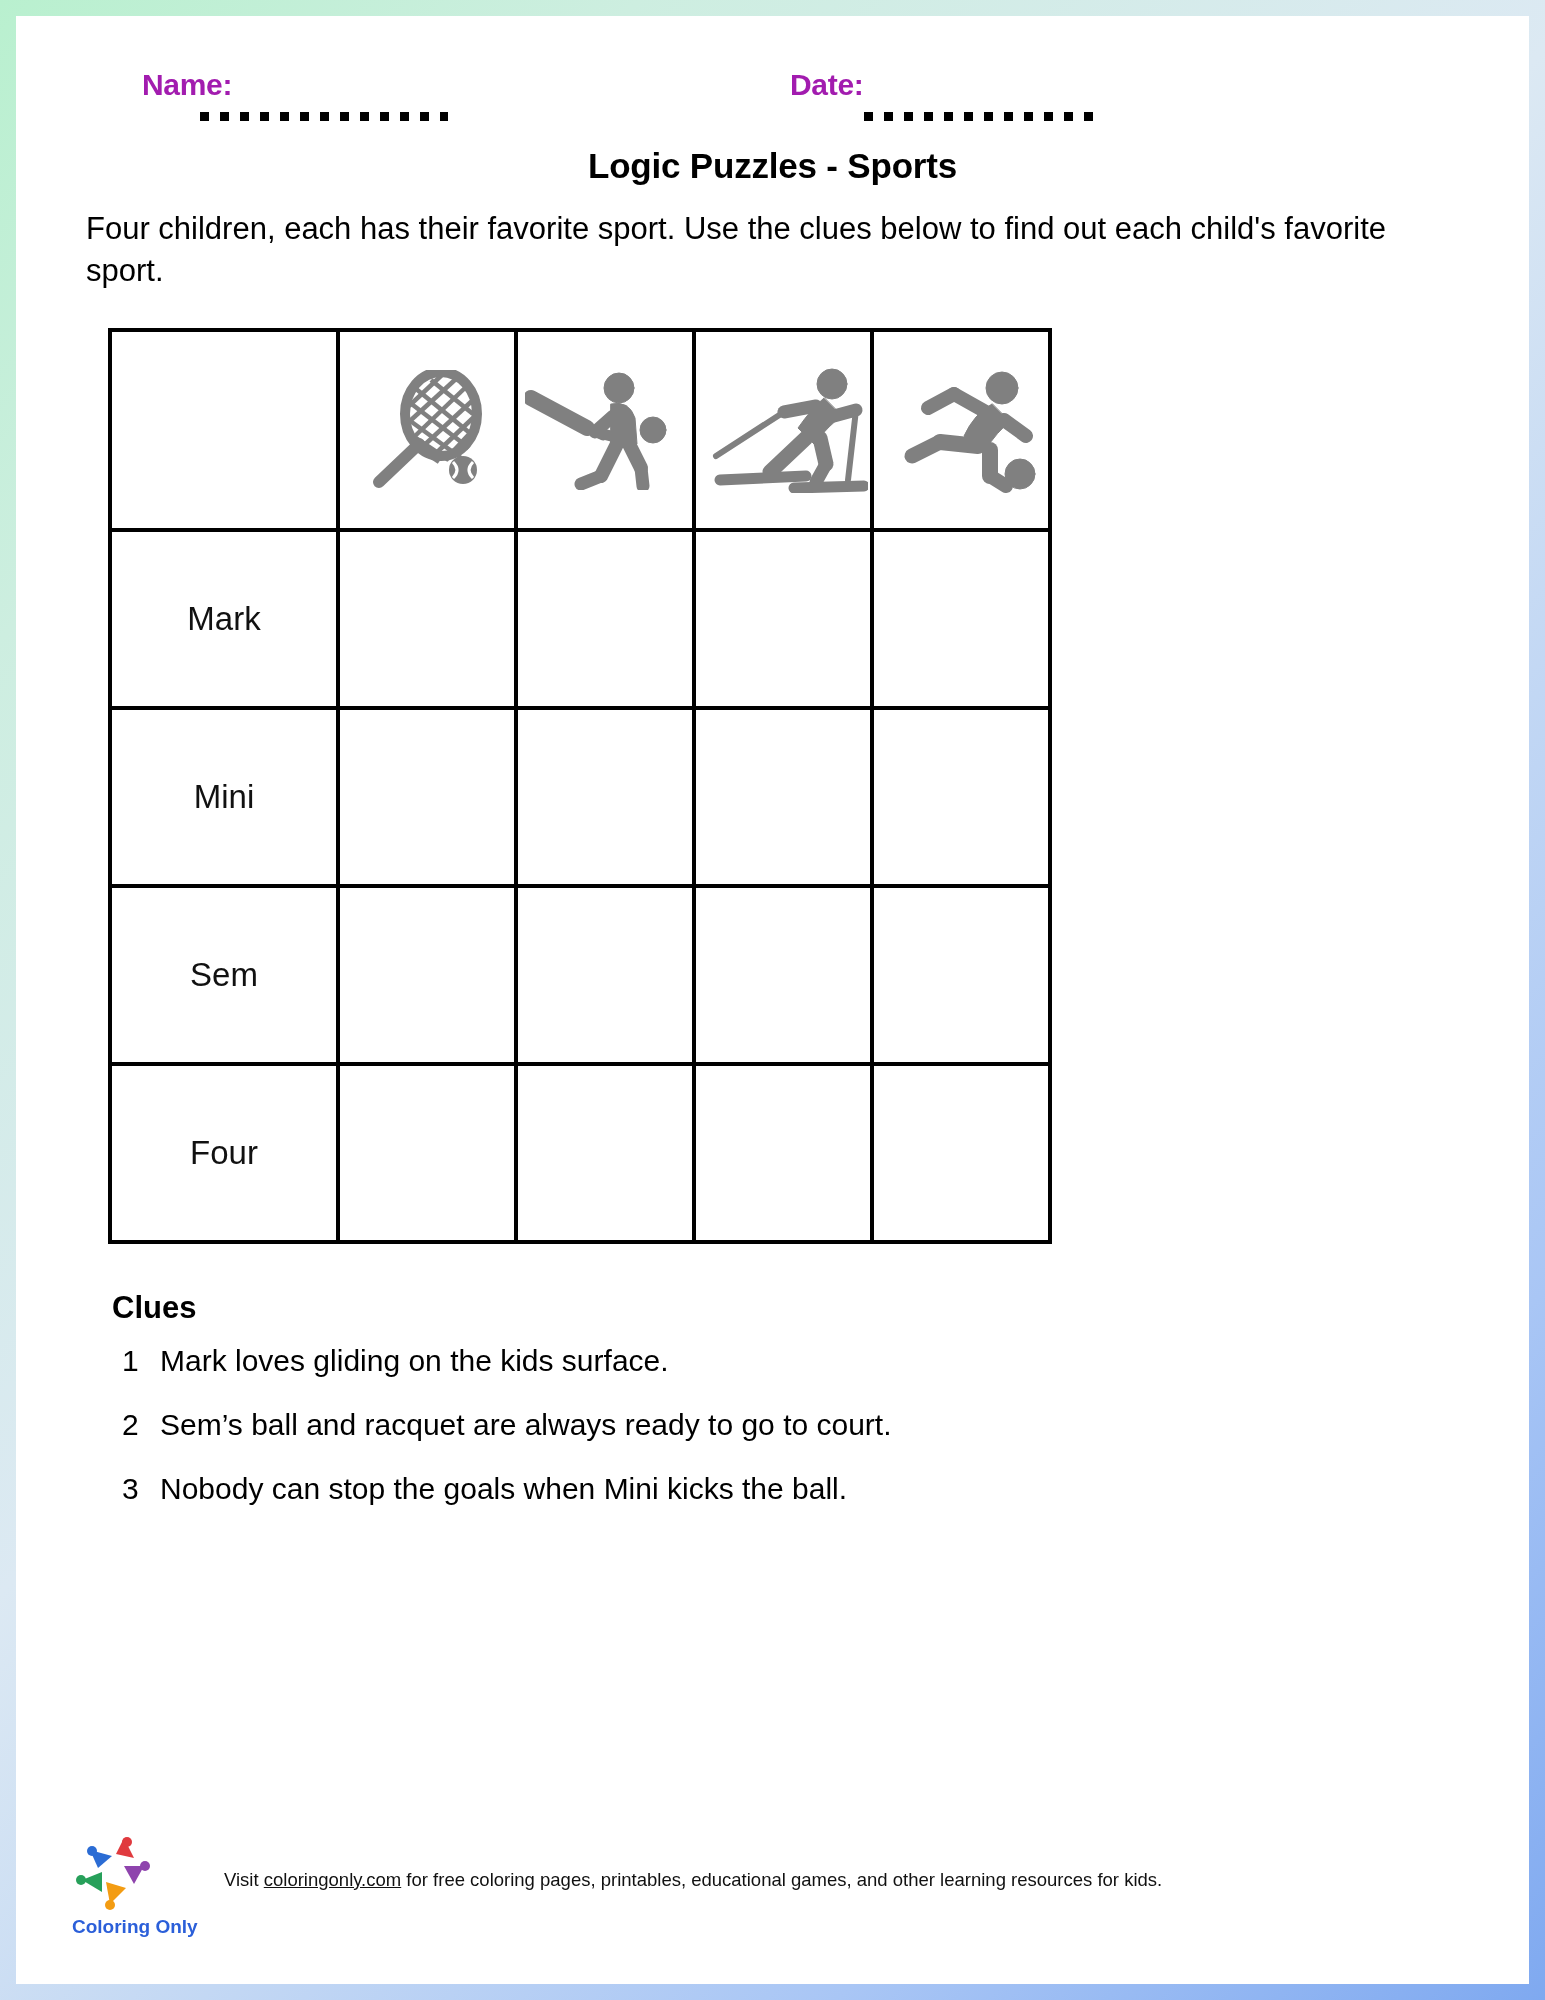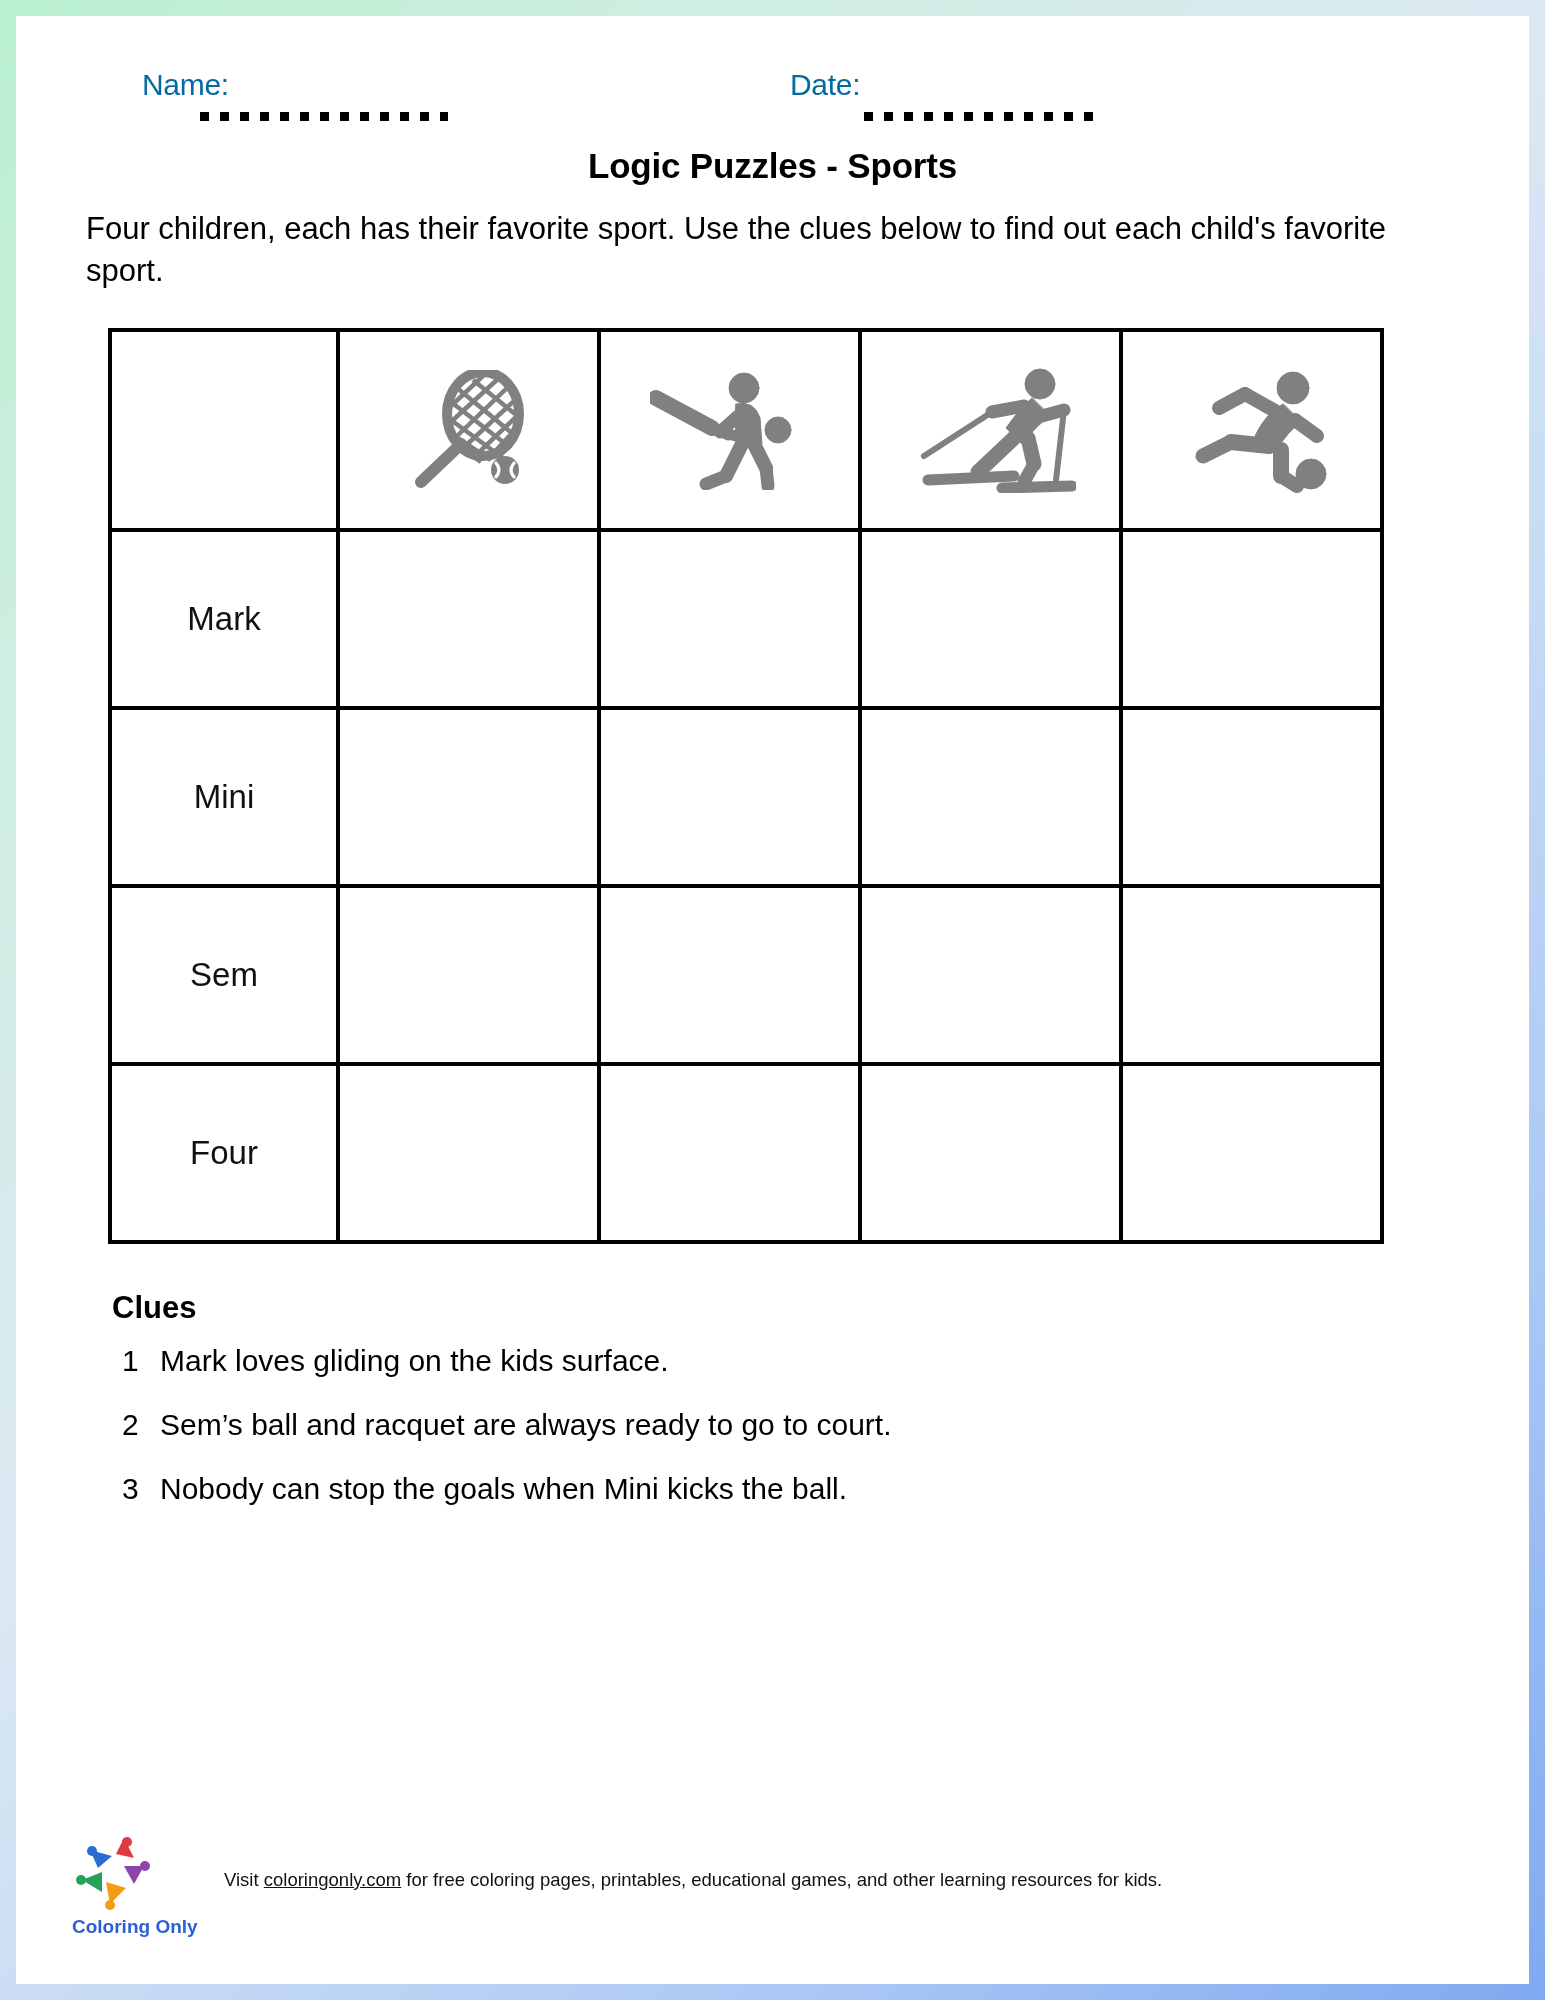--- a/index.html
+++ b/index.html
@@ -23,21 +23,21 @@
 
   
   .header-row {
     position: relative;
     height: 90px;
   }
   .field { position: absolute; }
   .field-name { left: 70px; top: 12px; }
   .field-date { left: 718px; top: 12px; }
   .field-label {
-    font-size: 30px; font-weight: normal; color: #0369a1;
+    font-size: 30px; font-weight: bold; color: #a21caf;
     letter-spacing: -0.3px;
   }
   .dotline {
     margin-top: 10px;
     margin-left: 58px;
     width: 248px; height: 9px;
     background-image: repeating-linear-gradient(to right, #000 0px, #000 9px, transparent 9px, transparent 20px);
   }
   .dotline.short { width: 232px; margin-left: 74px; }
 
@@ -54,21 +54,21 @@
     margin: 22px 10px 0 14px;
     font-size: 31px;
     line-height: 1.36;
     color: #000;
   }
 
   
   .grid-wrap { margin: 36px 0 0 36px; }
   table.logic-grid {
     border-collapse: collapse;
-    width: 1276px;
+    width: 944px;
     table-layout: fixed;
   }
   table.logic-grid td {
     border: 4px solid #000;
     height: 178px;
     text-align: center;
     vertical-align: middle;
     background: #fff;
   }
   table.logic-grid td.head-blank { height: 200px; }

